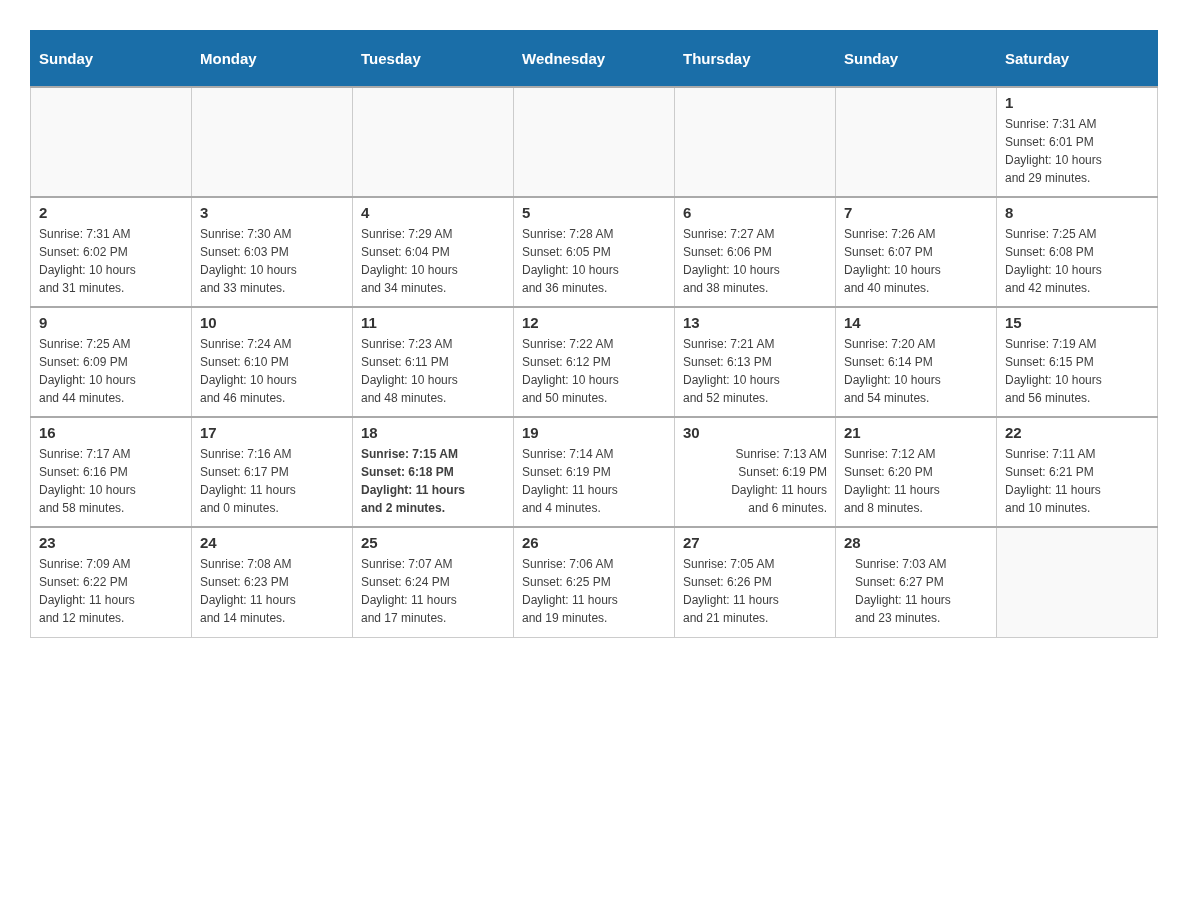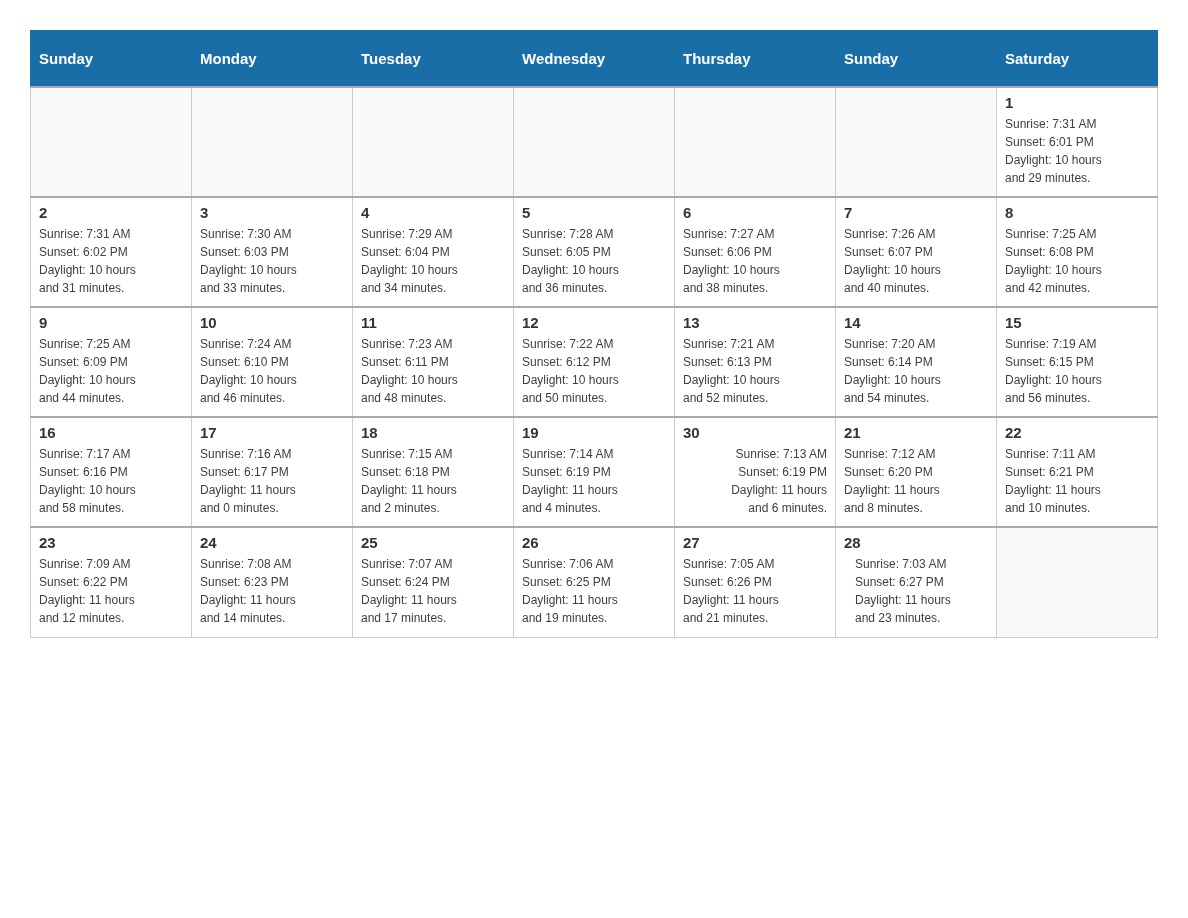--- a/index.html
+++ b/index.html
@@ -240,21 +240,21 @@
         </td>
         <td>
           <span class="day-number">17</span>
           <div class="day-info" style="white-space: pre-line;">Sunrise: 7:16 AM
 Sunset: 6:17 PM
 Daylight: 11 hours
 and 0 minutes.</div>
         </td>
         <td>
           <span class="day-number">18</span>
-          <div class="day-info" style="white-space: pre-line;">Sunrise: 7:15 AM
+          <div class="day-info" style="white-space: pre-line; font-weight: bold;">Sunrise: 7:15 AM
 Sunset: 6:18 PM
 Daylight: 11 hours
 and 2 minutes.</div>
         </td>
         <td>
           <span class="day-number">19</span>
           <div class="day-info" style="white-space: pre-line;">Sunrise: 7:14 AM
 Sunset: 6:19 PM
 Daylight: 11 hours
 and 4 minutes.</div>

